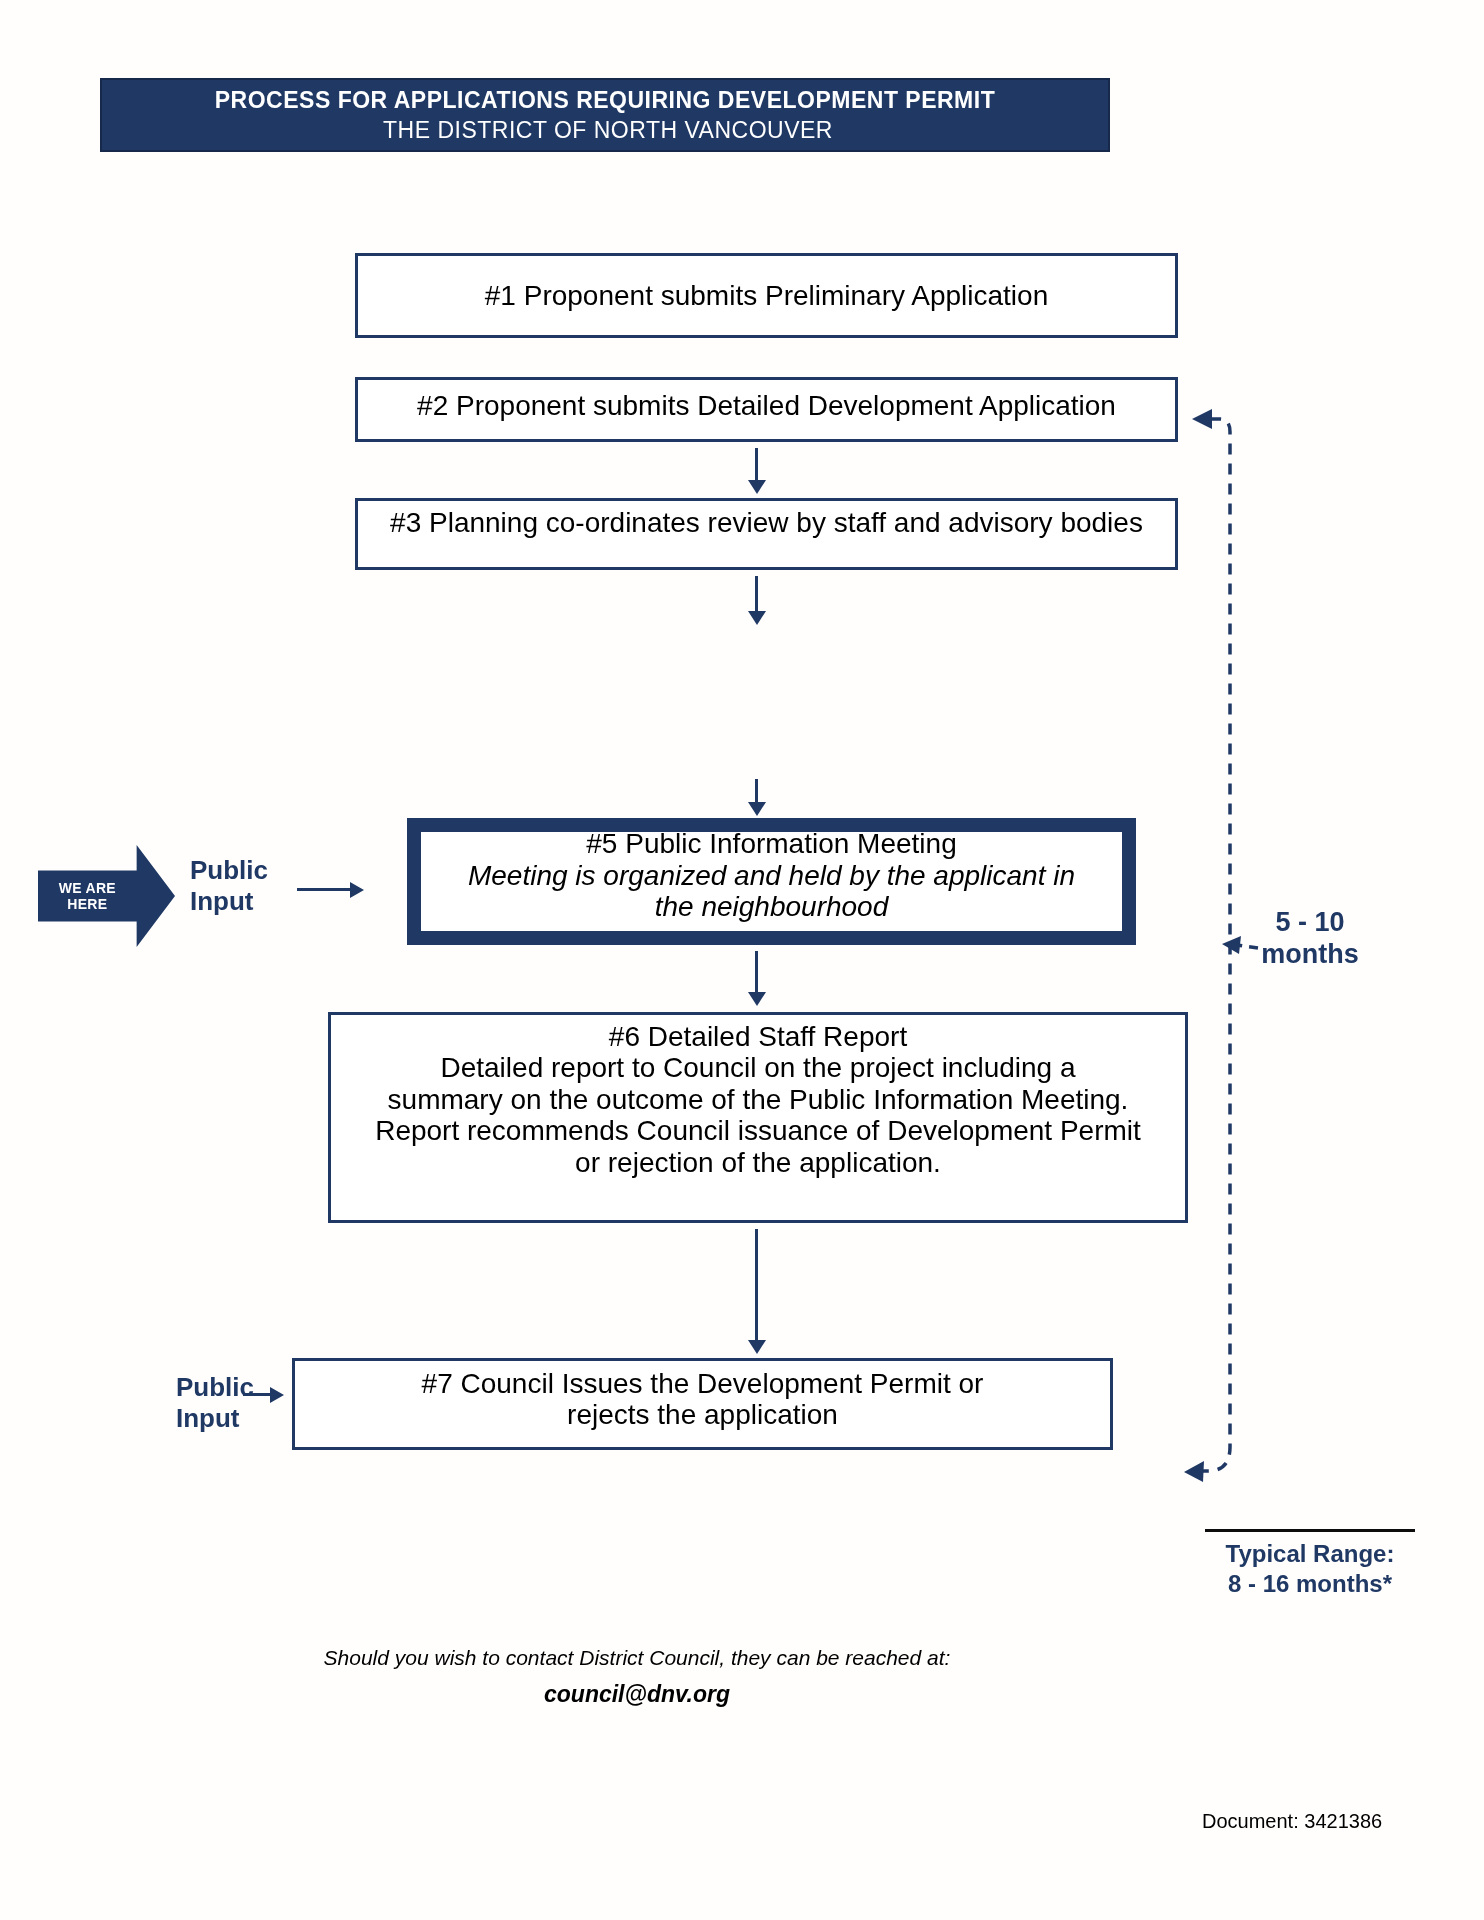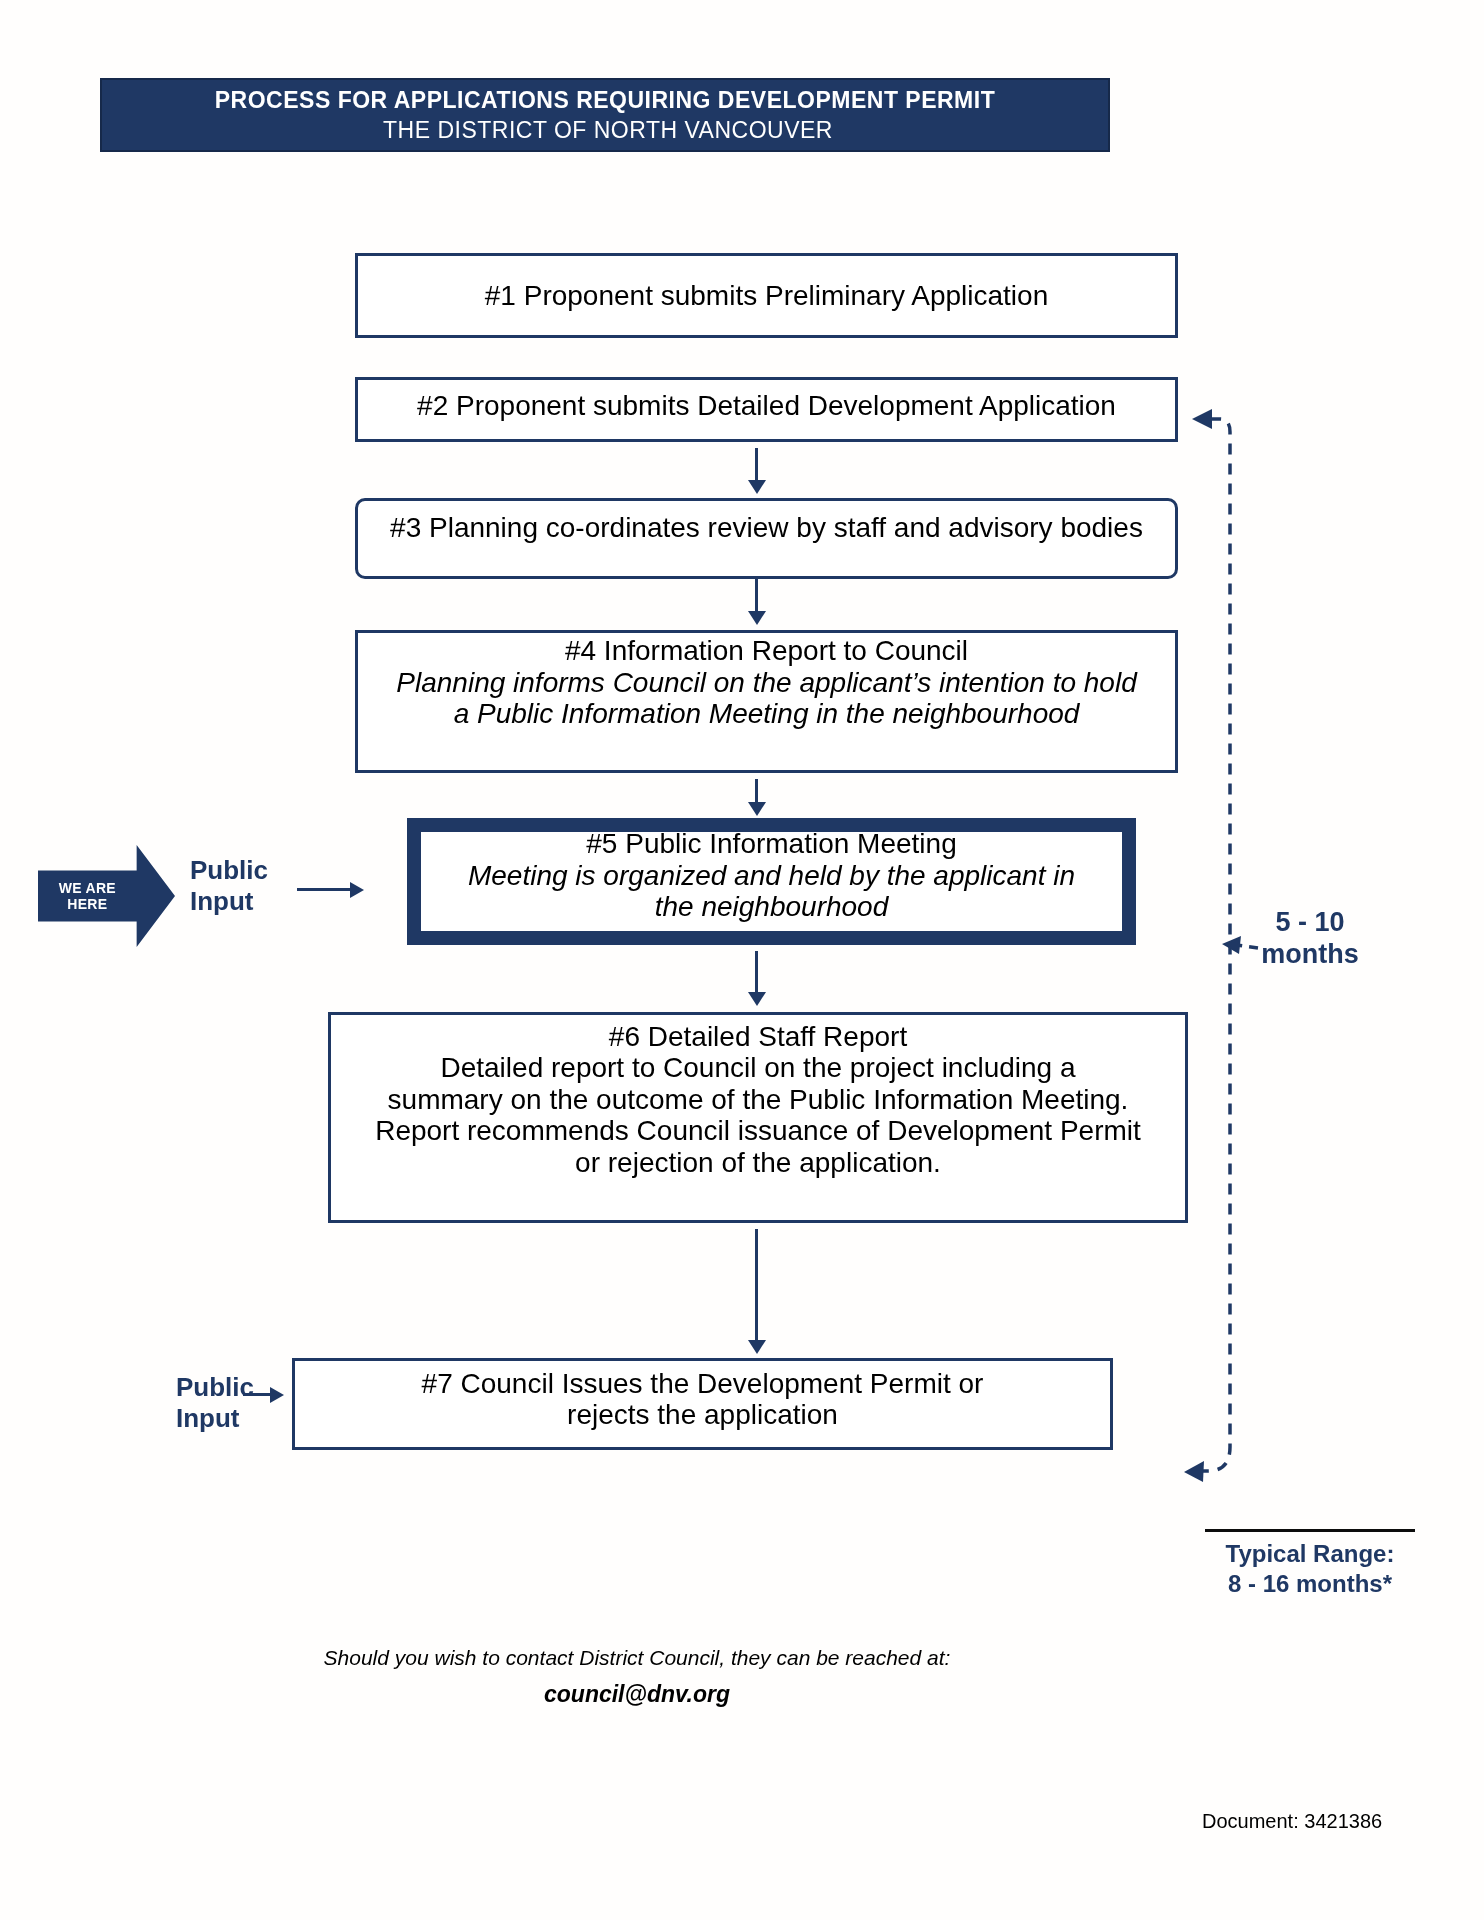--- a/index.html
+++ b/index.html
@@ -23,21 +23,21 @@
 
   
   .stepbox{
     border:3px solid #1f3864;background:#ffffff;color:#000;
     display:flex;flex-direction:column;justify-content:center;align-items:center;
     text-align:center;font-size:28px;line-height:1.12;
   }
   .stepbox .note-italic{font-style:italic;}
   #box1{left:355px;top:253px;width:823px;height:85px;}
   #box2{left:355px;top:377px;width:823px;height:65px;padding-bottom:8px;}
-  #box3{left:355px;top:498px;width:823px;height:81px;padding-bottom:22px;border-radius:10px;}
+  #box3{left:355px;top:498px;width:823px;height:72px;padding-bottom:22px;}
   #box4{left:355px;top:630px;width:823px;height:143px;padding-bottom:38px;}
   #box5{left:407px;top:818px;width:729px;height:127px;border:14px solid #1f3864;padding-bottom:12px;}
   #box6{left:328px;top:1012px;width:860px;height:211px;padding-bottom:36px;}
   #box7{left:292px;top:1358px;width:821px;height:92px;padding-bottom:10px;}
 
   
   .varrow{width:3px;background:#1f3864;}
   .varrow::after{
     content:'';position:absolute;bottom:-13px;left:50%;transform:translateX(-50%);
     border-left:9px solid transparent;border-right:9px solid transparent;
@@ -104,25 +104,20 @@
   </div>
 
   <div id="box2" class="stepbox abs">
     <div>#2 Proponent submits Detailed Development Application</div>
   </div>
 
   <div id="box3" class="stepbox abs">
     <div>#3 Planning co-ordinates review by staff and advisory bodies</div>
   </div>
 
-  <div id="box4" class="stepbox abs">
-    <div>#4 Information Report to Council</div>
-    <div class="note-italic prewrap">Planning informs Council on the applicant’s intention to hold
-a Public Information Meeting in the neighbourhood</div>
-  </div>
 
   <div id="box5" class="stepbox abs">
     <div>#5 Public Information Meeting</div>
     <div class="note-italic prewrap">Meeting is organized and held by the applicant in
 the neighbourhood</div>
   </div>
 
   <div id="box6" class="stepbox abs">
     <div>#6 Detailed Staff Report</div>
     <div class="prewrap">Detailed report to Council on the project including a

